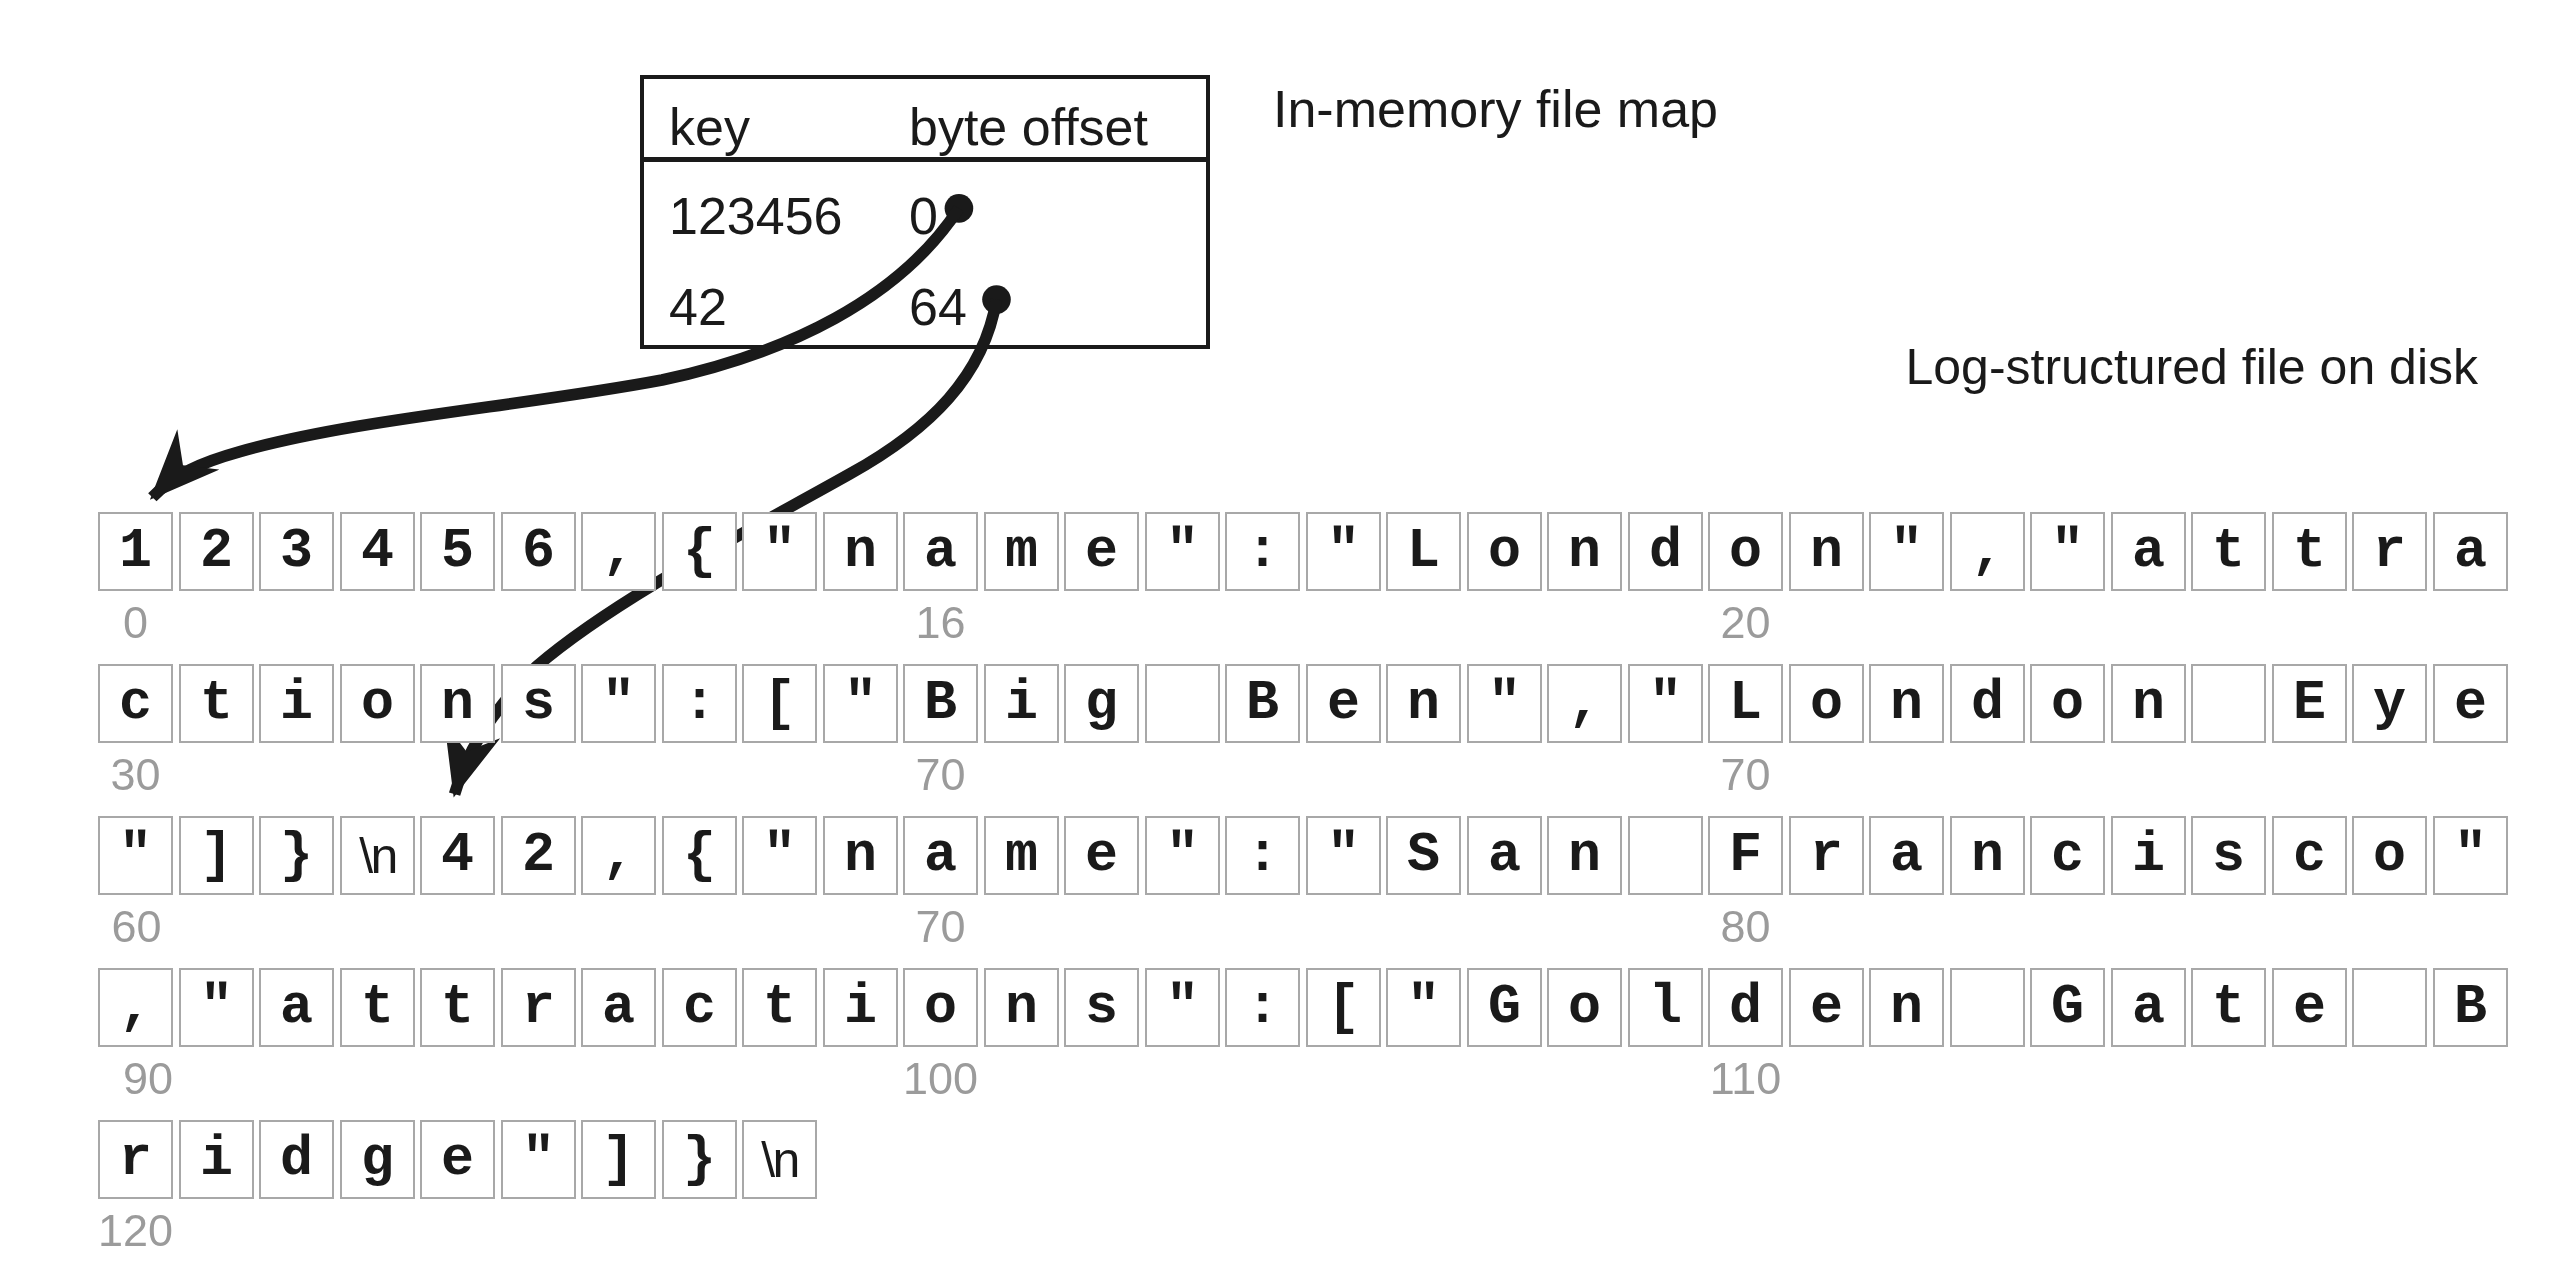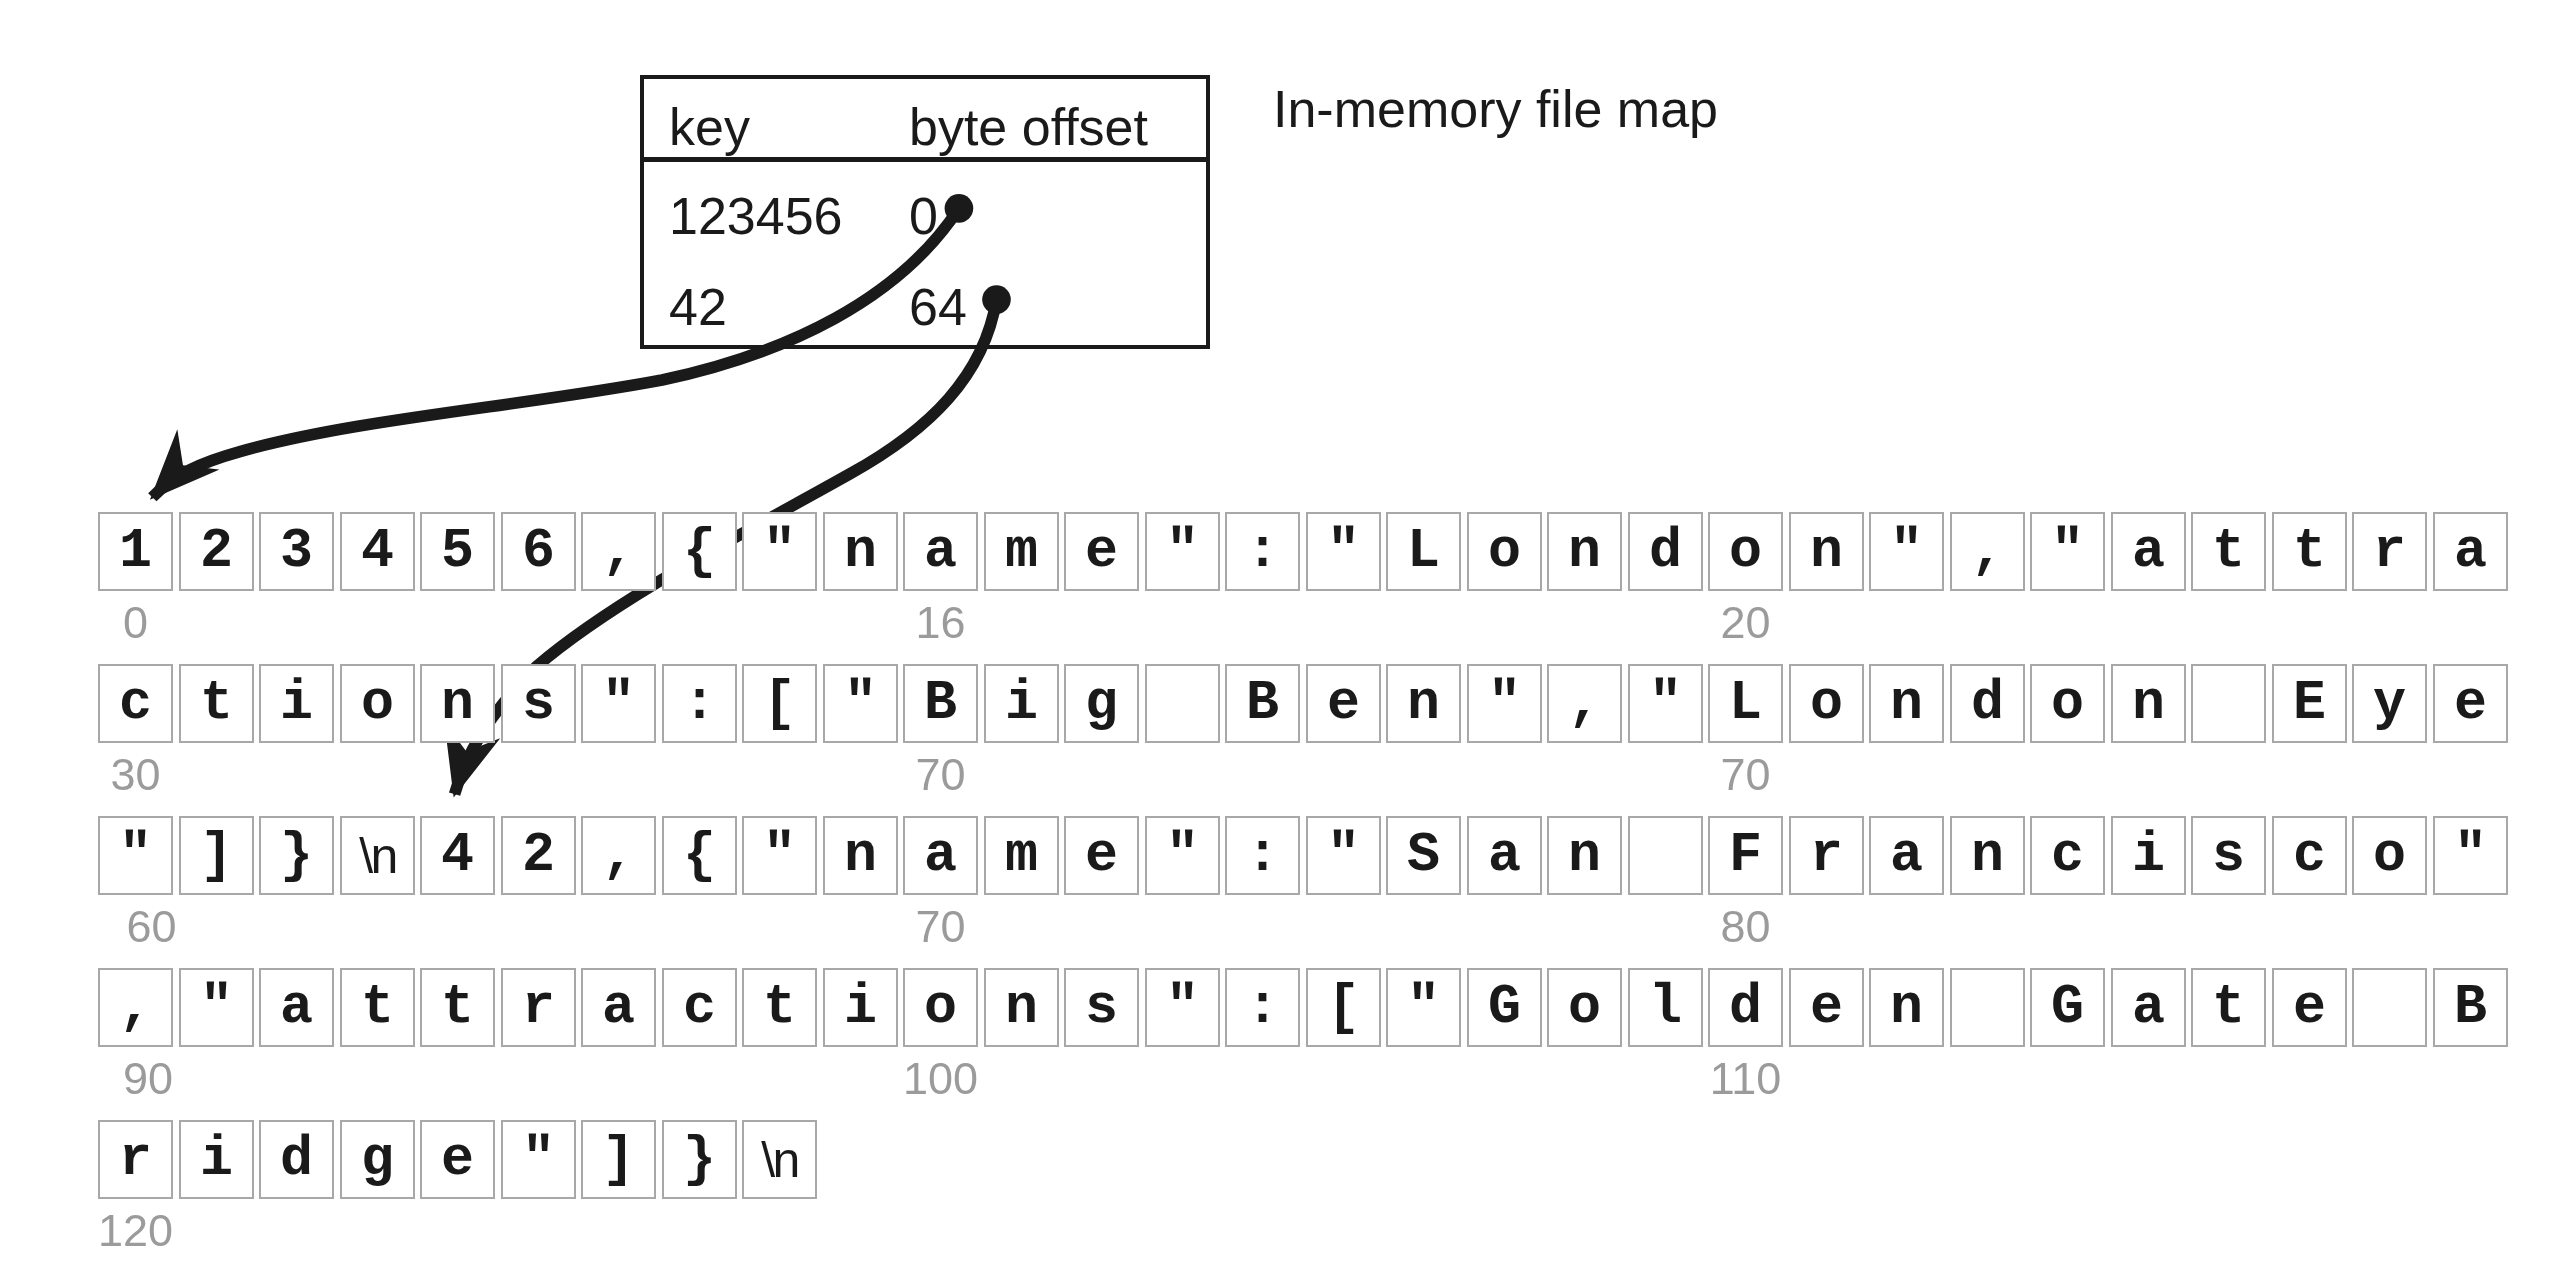--- a/index.html
+++ b/index.html
@@ -135,20 +135,21 @@
     <span class="cell hm-head hm-col-off">byte offset</span>
     <div class="hm-divider"></div>
     <span class="cell hm-row1 hm-col-key">123456</span>
     <span class="cell hm-row1 hm-col-off">0</span>
     <span class="cell hm-row2 hm-col-key">42</span>
     <span class="cell hm-row2 hm-col-off">64</span>
   </div>
 
   <div class="hm-title">In-memory file map</div>
   <div class="disk-title">
+    <div>Log-structured file on disk</div>
   </div>
 
   <svg class="arrows" viewBox="0 0 2880 1418">
     <defs>
       <marker id="ah" markerWidth="8" markerHeight="6" refX="5.7" refY="2.5" orient="auto" markerUnits="strokeWidth">
         <path d="M0,0 L6,2.5 L0,5 L1.9,2.5 Z" fill="#1a1a1a"></path>
       </marker>
     </defs>
     <circle cx="1072" cy="233" r="16" fill="#1a1a1a"></circle>
     <circle cx="1114" cy="335" r="16" fill="#1a1a1a"></circle>
@@ -222,21 +223,21 @@
         <div class="byte-box" style="left: 1852px;">d</div>
         <div class="byte-box" style="left: 1932px;">o</div>
         <div class="byte-box" style="left: 2013px;">n</div>
         <div class="byte-box" style="left: 2093px;"></div>
         <div class="byte-box" style="left: 2174px;">E</div>
         <div class="byte-box" style="left: 2254px;">y</div>
         <div class="byte-box" style="left: 2335px;">e</div>
       </div>
       <div class="byte-row" style="top: 816px;">
         <div class="byte-box" style="left: 0px;">"</div>
-        <div class="offset-label" style="left: 16px;">60</div>
+        <div class="offset-label" style="left: 1px;">60</div>
         <div class="byte-box" style="left: 81px;">]</div>
         <div class="byte-box" style="left: 161px;">}</div>
         <div class="byte-box escape" style="left: 242px;">\n</div>
         <div class="byte-box" style="left: 322px;">4</div>
         <div class="byte-box" style="left: 403px;">2</div>
         <div class="byte-box" style="left: 483px;">,</div>
         <div class="byte-box" style="left: 564px;">{</div>
         <div class="byte-box" style="left: 644px;">"</div>
         <div class="byte-box" style="left: 725px;">n</div>
         <div class="byte-box" style="left: 805px;">a</div>

